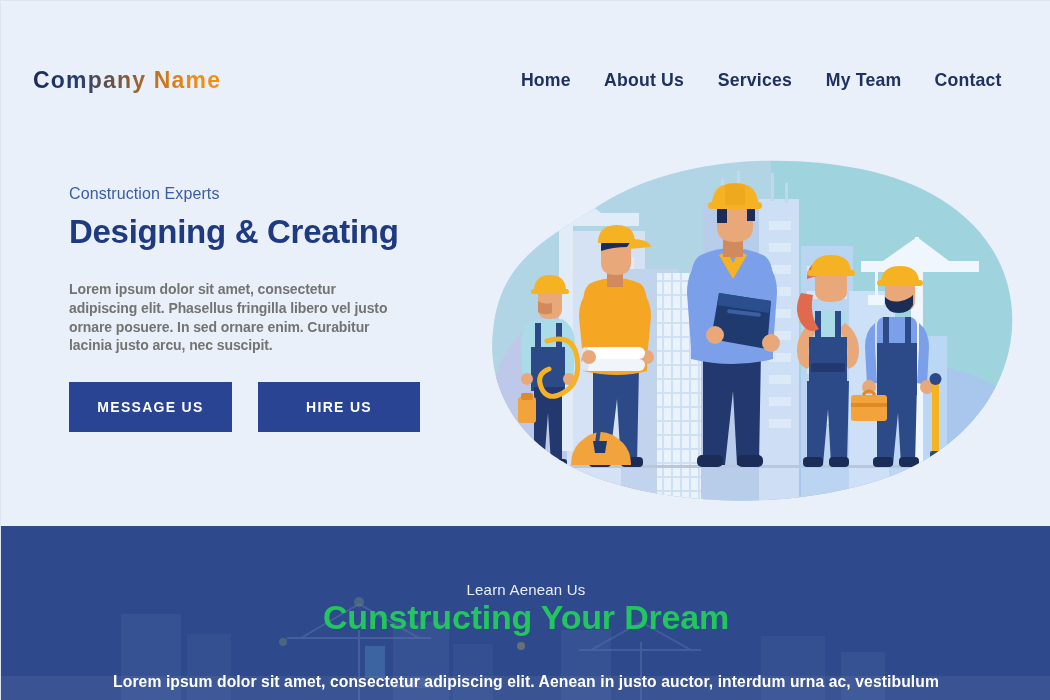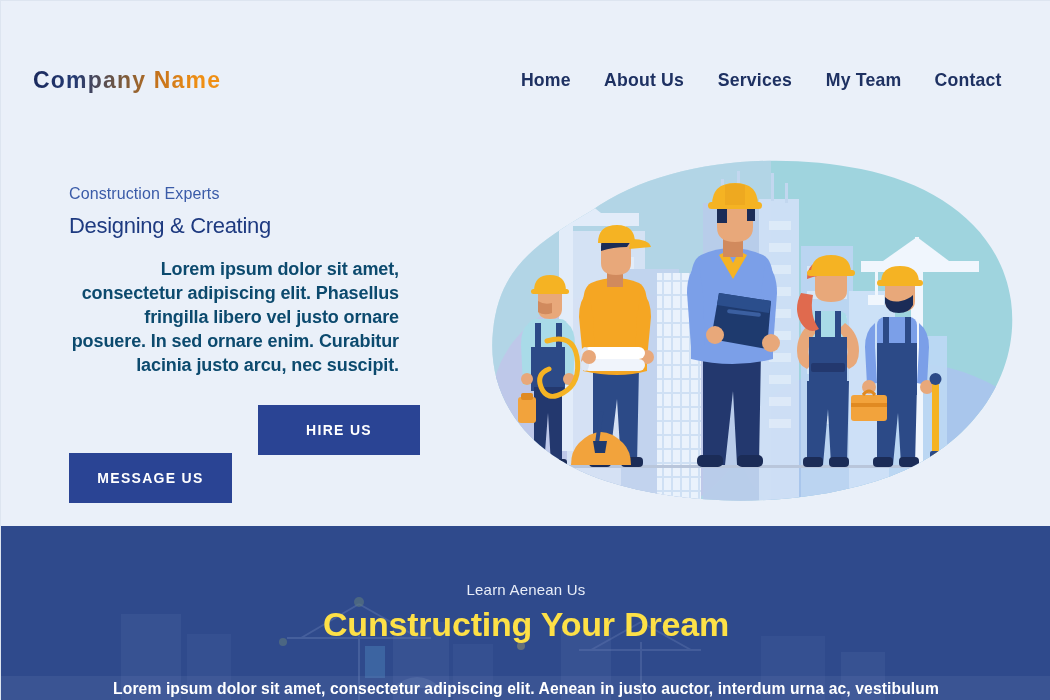--- a/index.html
+++ b/index.html
@@ -40,55 +40,55 @@
     transform:scaleX(0.93); transform-origin:center;
   }
 
   
   .hero-left { position:absolute; left:68px; top:184px; width:400px; }
   .eyebrow {
     font-size:16px; color:#3a5ba8; font-weight:normal;
     letter-spacing:0.1px; margin-bottom:11px;
   }
   .headline {
-    font-size:22px; font-weight:normal; color:#1e3a80;
-    letter-spacing:-0.3px; margin-bottom:20px; line-height:1.1;
+    font-size:33px; font-weight:bold; color:#1e3a80;
+    letter-spacing:-0.3px; margin-bottom:30px; line-height:1.1;
   }
   .body-copy {
-    font-size:18px; color:#0c4a6e; font-weight:bold;
-    line-height:1.33; width:330px; letter-spacing:-0.1px;text-align:right;
+    font-size:14px; color:#737373; font-weight:bold;
+    line-height:1.33; width:330px; letter-spacing:-0.1px;
   }
   .btn-row { display:flex; gap:26px; margin-top:27px; }
   .btn {
     background:#2a4494; color:#ffffff;
     font-size:14px; font-weight:bold; letter-spacing:1.3px;
     display:flex; align-items:center; justify-content:center;
     height:50px; cursor:pointer; border:none;
     font-family:"Liberation Sans", sans-serif;
   }
-  .btn-message { width:163px;margin-top:48px; }
+  .btn-message { width:163px; }
   .btn-hire { width:162px; }
 
   
   .illus { position:absolute; left:470px; top:150px; width:560px; height:360px; }
   .illus svg { display:block; width:100%; height:100%; }
 
   
   .band {
     position:absolute; left:0; top:525px; width:1050px; height:175px;
     background:#2f4a8c; overflow:hidden;
   }
   .band-art { position:absolute; left:0; top:0; width:1050px; height:175px; opacity:.5; }
   .band-inner { position:relative; z-index:2; text-align:center; padding-top:55px; }
   .band-eyebrow {
     font-size:15px; color:#e8edf8; font-weight:normal; letter-spacing:0.2px;
   }
   .band-title {
-    font-size:34px; font-weight:bold; color:#fde047;
-    margin-top:7px; letter-spacing:-0.2px;
+    font-size:34px; font-weight:bold; color:#22c55e;
+    letter-spacing:-0.2px;
   }
   .band-copy {
     font-family:"Liberation Sans Narrow","Liberation Sans", sans-serif;
     font-size:16.5px; font-weight:bold; color:#ffffff;
     margin-top:35px; letter-spacing:0.1px;
     transform:scaleX(0.95);
   }
 </style>
 </head>
 <body>

